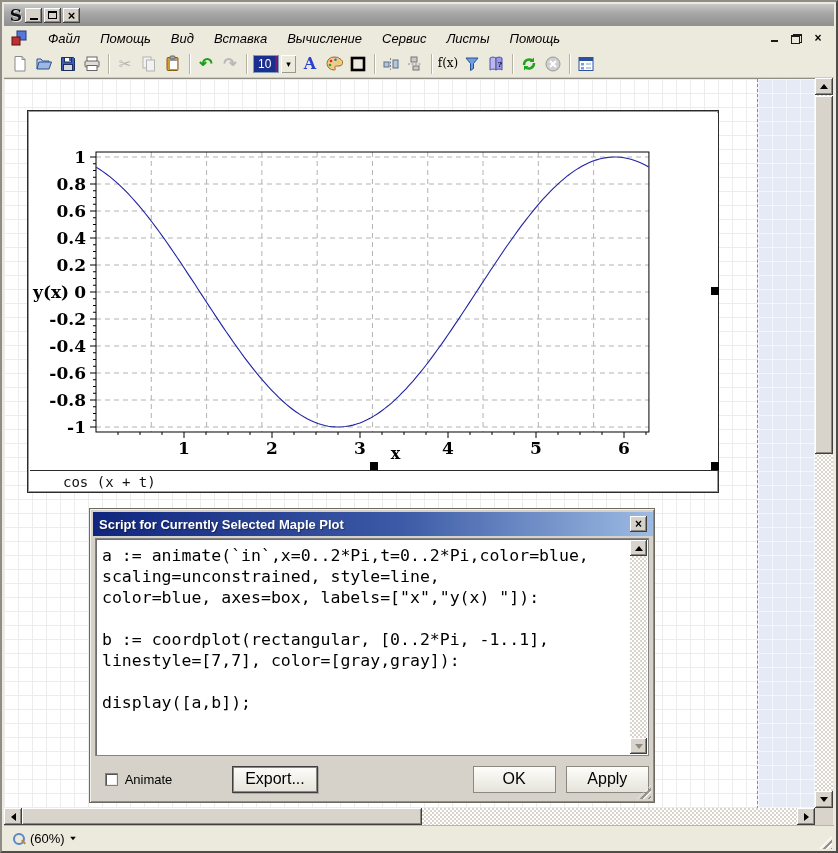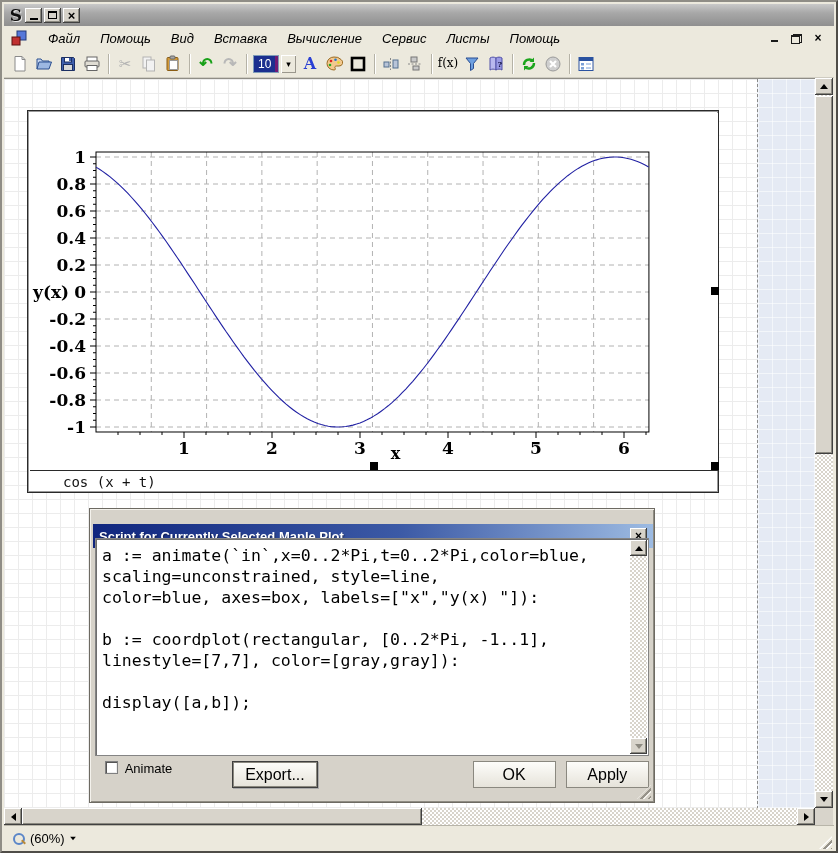--- a/index.html
+++ b/index.html
@@ -68,32 +68,32 @@
   .formula-row { position:absolute; left:2px; top:360px; width:688px; height:21px; display:flex; align-items:center;margin-left:28px; }
   .formula-text { font-family:"DejaVu Sans Mono", monospace; font-size:14px; margin-left:5px; color:#111; }
   .handle { position:absolute; width:8px; height:8px; background:#000; }
   .h-rmid { left:683px; top:176px; }
   .h-bmid { left:342px; top:351px; }
   .h-bright { left:683px; top:351px; }
 
   
   .dialog { position:absolute; left:108px; top:429px; width:566px; height:295px; background:#d6d2c9;
     border:1px solid #6d6a62; box-shadow:inset 1px 1px 0 #f4f2ec, inset -1px -1px 0 #8f8c83; }
-  .dlg-title { position:absolute; left:3px; top:15px; width:560px; height:24px;
+  .dlg-title { position:absolute; left:3px; top:3px; width:560px; height:24px;
     background:linear-gradient(90deg,#10267e 0%,#3c5aa6 55%,#9dbbe2 100%);
     display:flex; align-items:center; padding:0 6px; }
   .dlg-title-text { color:#fff; font-weight:bold; font-size:13px; flex:1; text-shadow:1px 1px 1px rgba(0,0,0,.4); }
   .dlg-close { width:17px; height:16px; background:#d6d2c9; display:flex; align-items:center; justify-content:center;
     box-shadow:inset -1px -1px 0 #404040, inset 1px 1px 0 #fff, inset -2px -2px 0 #8a887f; font-weight:bold; font-size:12px; }
   .dlg-text { position:absolute; left:5px; top:29px; width:554px; height:218px; background:#fff;
     border:1px solid #848484; box-shadow:inset 1px 1px 0 #6e6e6e; }
   .dlg-code { position:absolute; left:6px; top:6px; width:524px; height:204px; overflow:hidden;
     font-family:"DejaVu Sans Mono", monospace; font-size:16.5px; line-height:21px; white-space:pre; color:#000; }
   .dlg-vscroll { position:absolute; right:1px; top:1px; width:17px; height:214px; }
-  .dlg-bottom { position:absolute; left:5px; top:252px; width:554px; height:36px; display:flex; align-items:flex-start; }
+  .dlg-bottom { position:absolute; left:5px; top:252px; width:554px; height:36px; display:flex; align-items:center; }
   .checkbox { width:13px; height:13px; background:#fff; border:1px solid #808080;
     box-shadow:inset 1px 1px 0 #555, inset -1px -1px 0 #eee; margin-left:10px; }
   .chk-label { margin-left:7px; }
   .btn { height:27px; background:linear-gradient(#fdfdfa,#e6e3da); border:1px solid #8a887f;
     display:flex; align-items:center; justify-content:center; font-size:16px; cursor:default; }
   .btn-export { width:88px; margin-left:60px; border:1px solid #3f3f3f; box-shadow:0 0 0 1px #8a887f inset, 1px 1px 0 #aaa; }
   .btn-ok { width:86px; margin-left:155px; }
   .btn-apply { width:86px; margin-left:10px; }
   .grip { width:14px; height:14px; position:absolute; right:3px; bottom:3px;
     background:repeating-linear-gradient(135deg, transparent 0 2px, #97938a 2px 3.5px, #f4f2ec 3.5px 5px);

